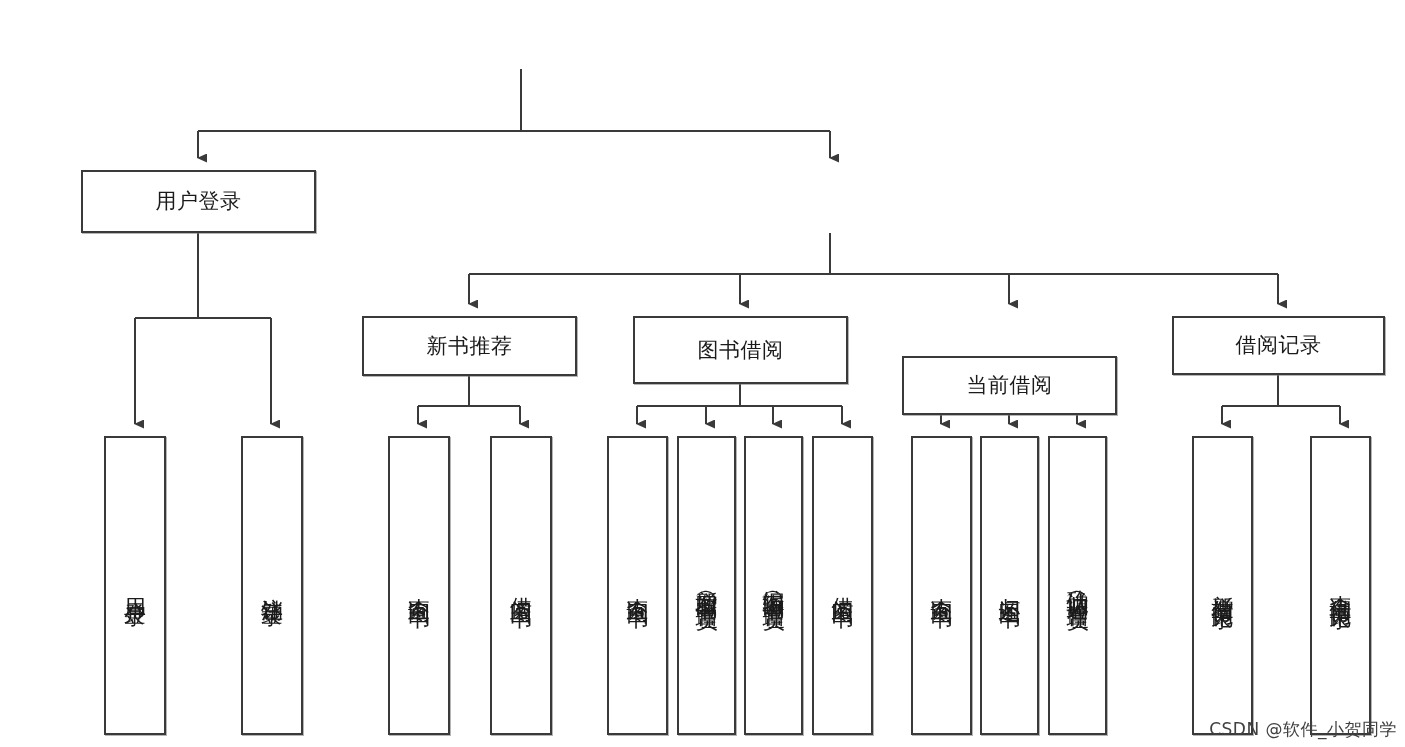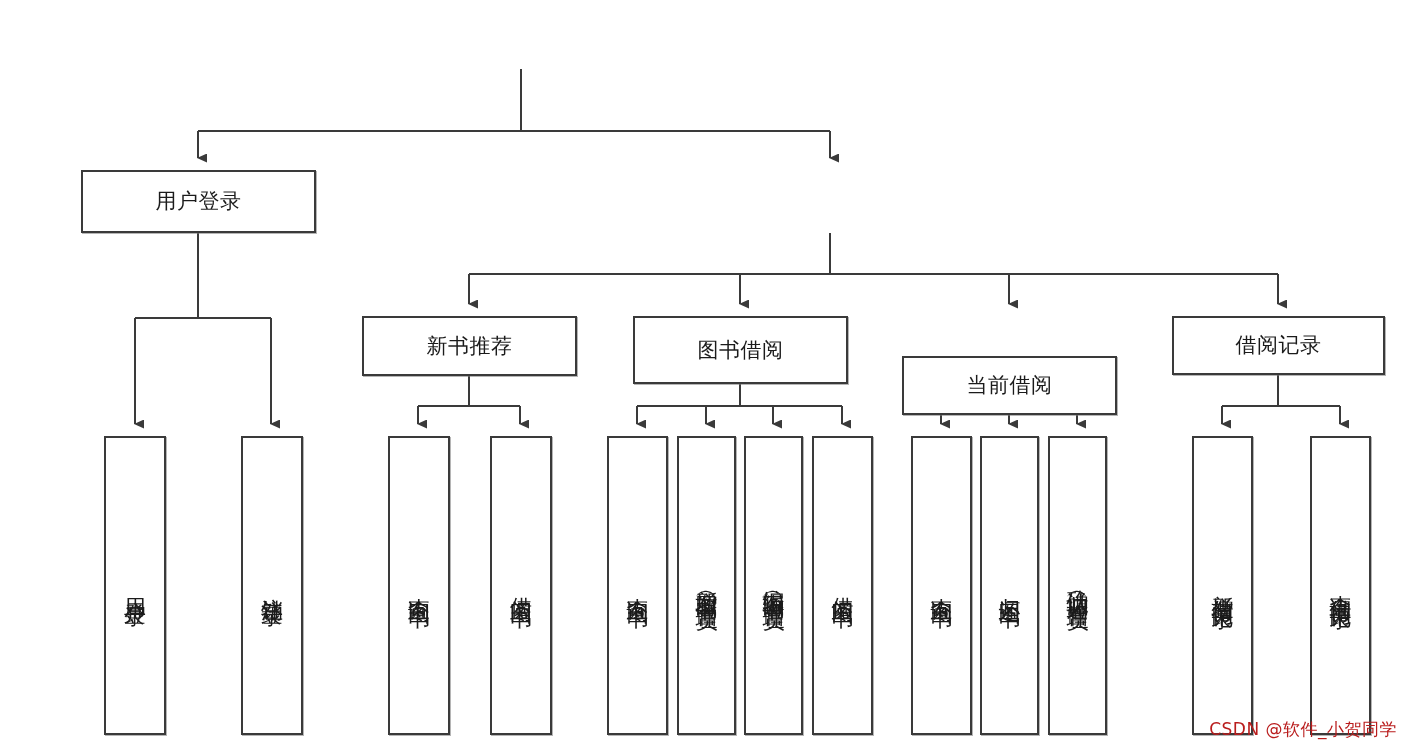--- a/index.html
+++ b/index.html
@@ -58,21 +58,21 @@
     font-size: 22px;
     letter-spacing: 3px;
     line-height: 1;
     max-height: 100%;
   }
   .watermark {
     position: absolute;
     right: 8px;
     bottom: 6px;
     font-size: 17px;
-    color: #b91c1c;
+    color: #404040;
     white-space: nowrap;
     letter-spacing: 0.5px;
     pointer-events: none;
   }
 </style>
 </head>
 <body>
 
 <div id="stage">
 

